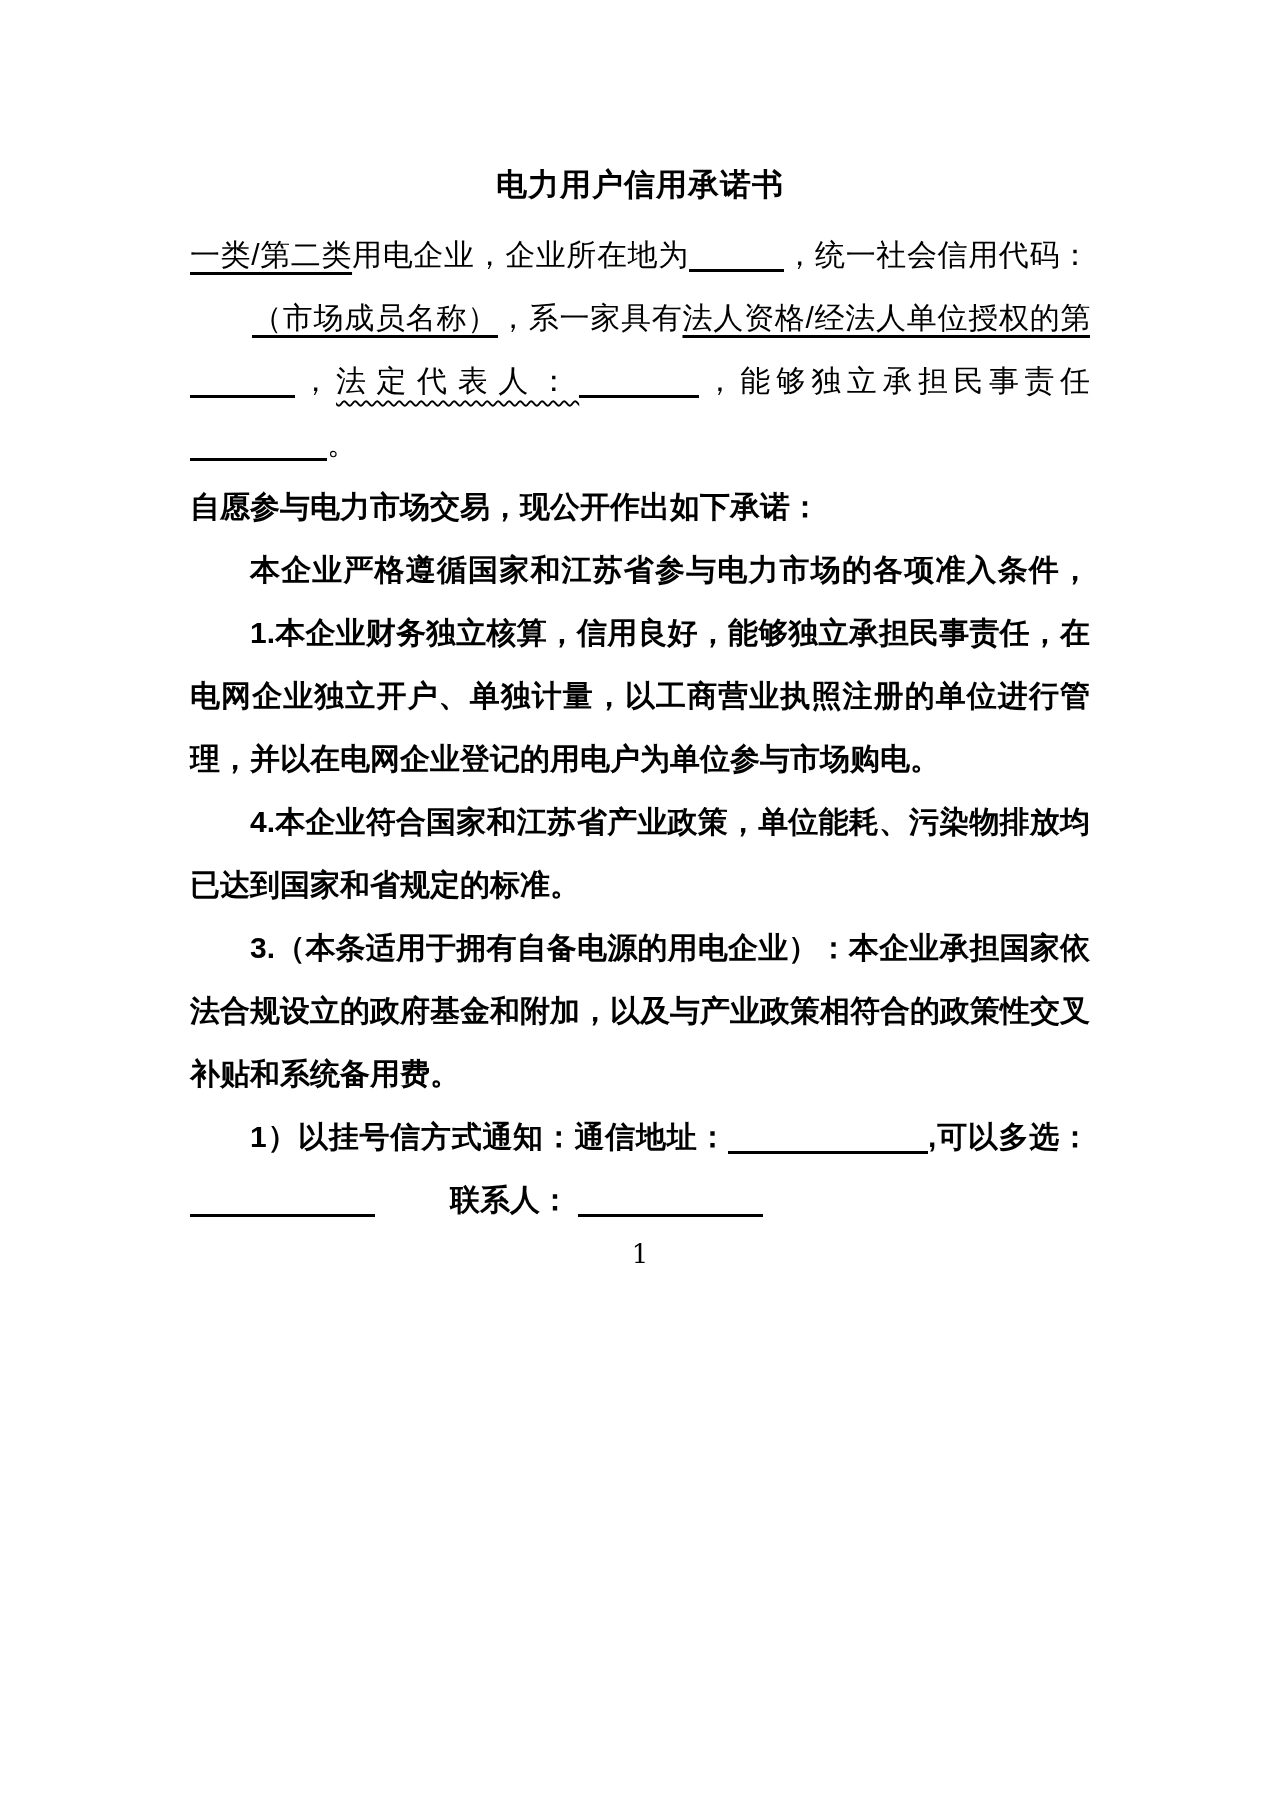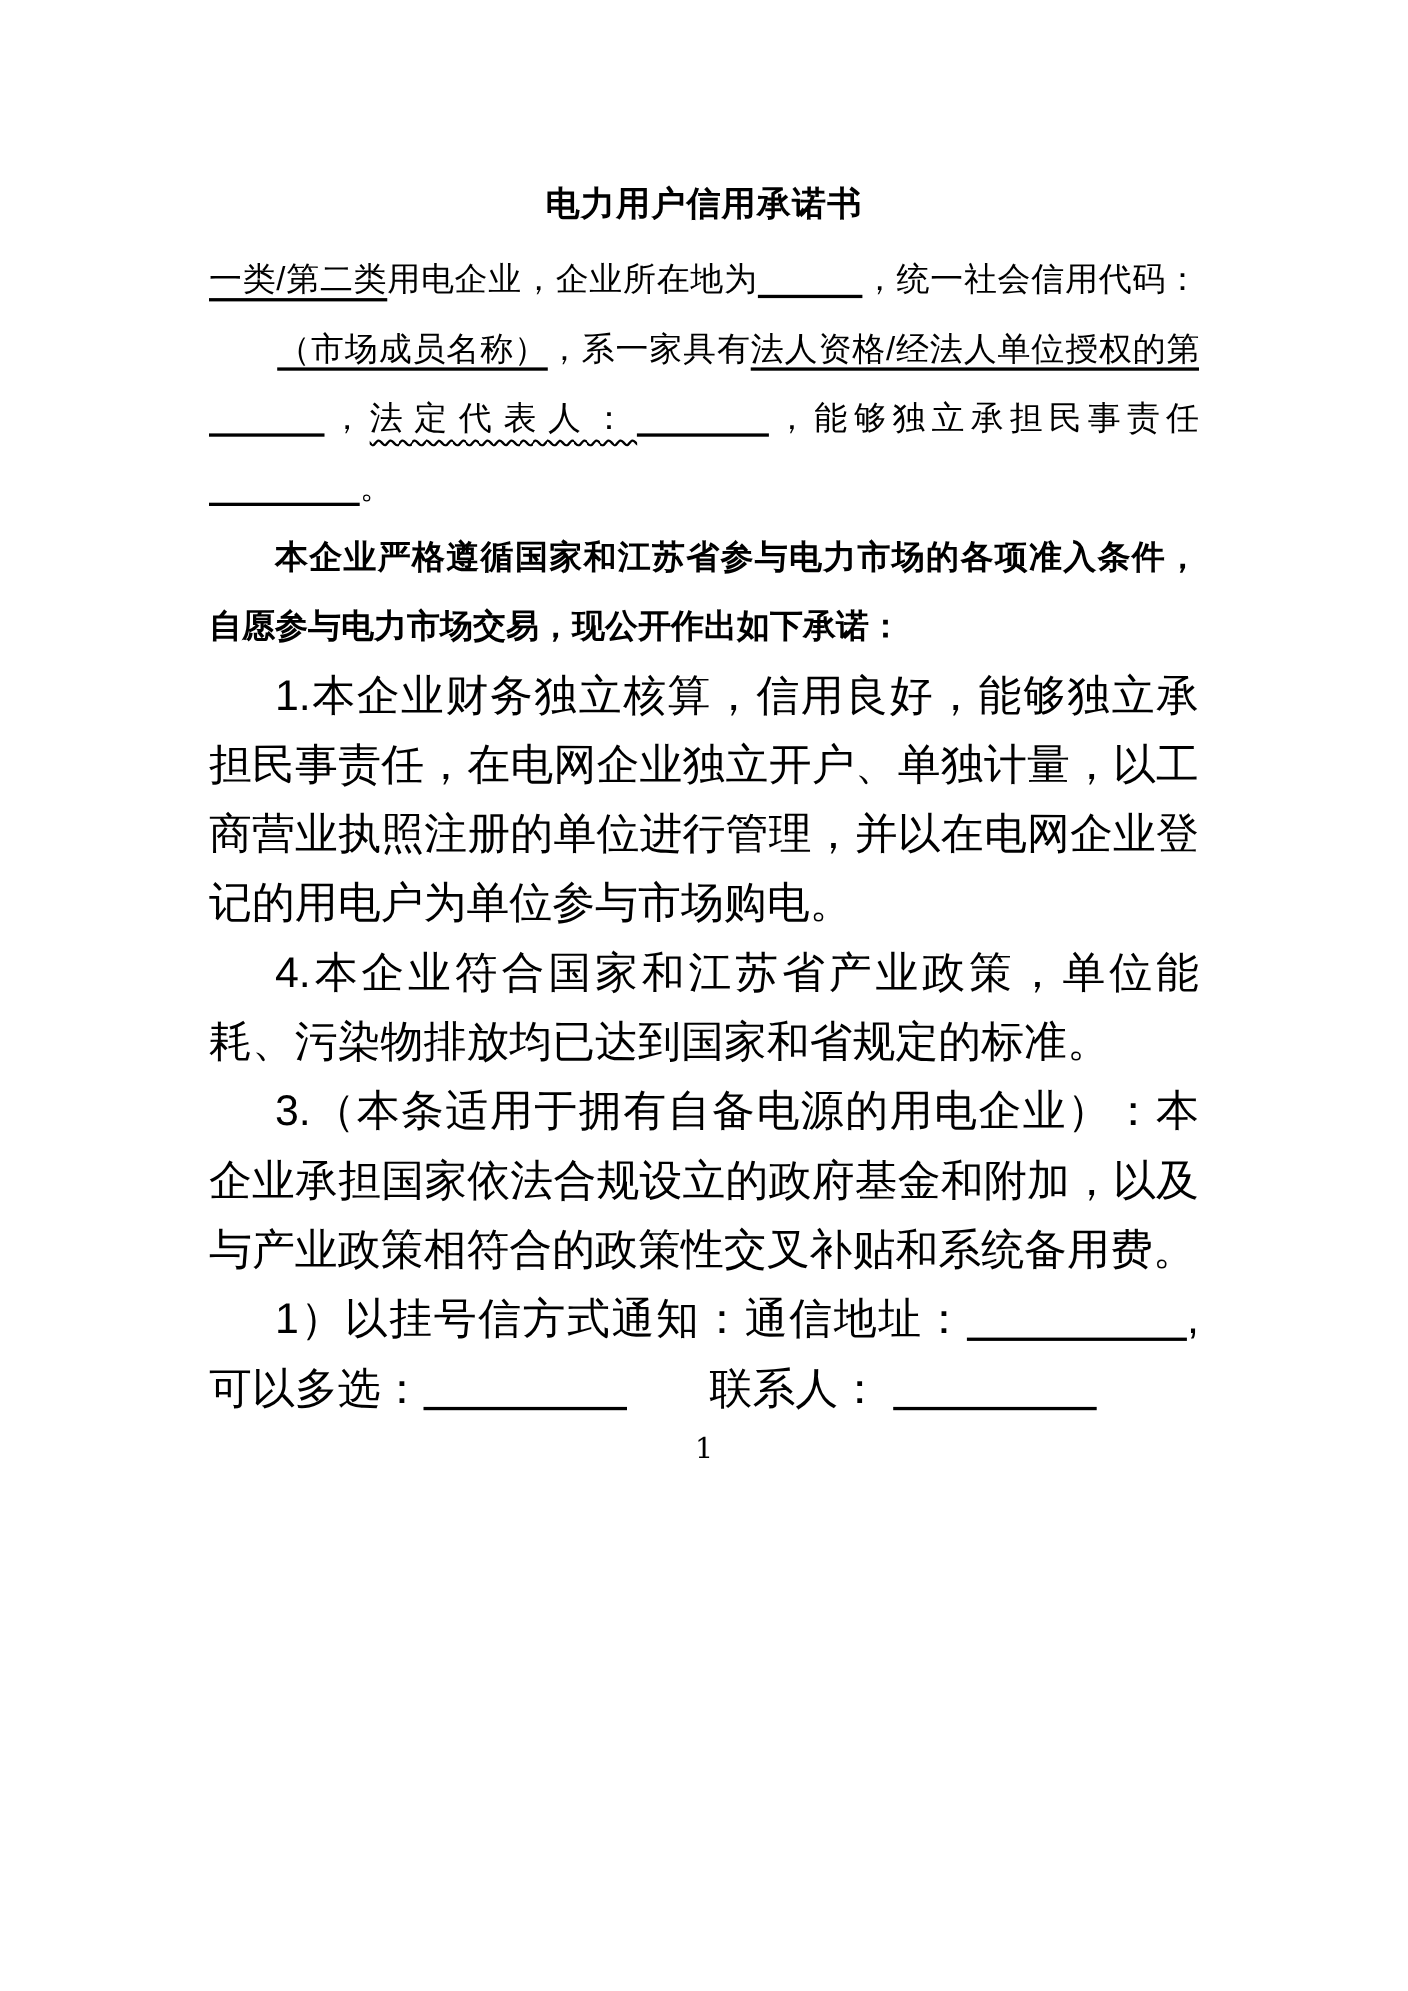--- a/index.html
+++ b/index.html
@@ -16,24 +16,25 @@
     background:#fff;
     overflow:hidden;
   }
   .title{
     font-size:31px;font-weight:bold;
     text-align:center;line-height:44px;
     margin:0 0 16px 0;
     letter-spacing:1px;
   }
   .para{
-    font-size:39px;line-height:63px;
+    font-size:30px;line-height:63px;
     text-align:justify;
     line-break:strict;
     margin:0;
+    font-weight:bold;
   }
   .indent{text-indent:60px;}
   .line{
     font-size:30px;line-height:63px;
     text-align:justify;text-align-last:justify;
     line-break:strict;
   }
   .line.last{text-align-last:left;}
   .ind50{text-indent:50px;}
   .ind60{text-indent:60px;}
@@ -86,22 +87,22 @@
     </div>
     <div class="line">
       <span class="blank" style="width:105px"></span><span>，</span><span class="wavy">法定代表人：</span><span class="blank" style="width:120px"></span><span>，能够独立承担民事责任</span>
     </div>
     <div class="line last">
       <span class="blank" style="width:137px"></span><span>。</span>
     </div>
   </div>
 
   <div class="bold">
+    <div class="line last">自愿参与电力市场交易，现公开作出如下承诺：</div>
     <div class="line ind60">本企业严格遵循国家和江苏省参与电力市场的各项准入条件，</div>
-    <div class="line last">自愿参与电力市场交易，现公开作出如下承诺：</div>
   </div>
 
   <p class="para indent">1.本企业财务独立核算，信用良好，能够独立承担民事责任，在电网企业独立开户、单独计量，以工商营业执照注册的单位进行管理，并以在电网企业登记的用电户为单位参与市场购电。</p>
   <p class="para indent">4.本企业符合国家和江苏省产业政策，单位能耗、污染物排放均已达到国家和省规定的标准。</p>
   <p class="para indent">3.（本条适用于拥有自备电源的用电企业）：本企业承担国家依法合规设立的政府基金和附加，以及与产业政策相符合的政策性交叉补贴和系统备用费。</p>
 
 
   <p class="para indent">
     <span>1）以挂号信方式通知：通信地址：</span><span class="blank" style="width:200px"></span><span>,可以多选：</span><span class="blank" style="width:185px"></span><span class="spacer" style="width:75px"></span><span>联系人：</span> <span class="blank" style="width:185px"></span>
   </p>

